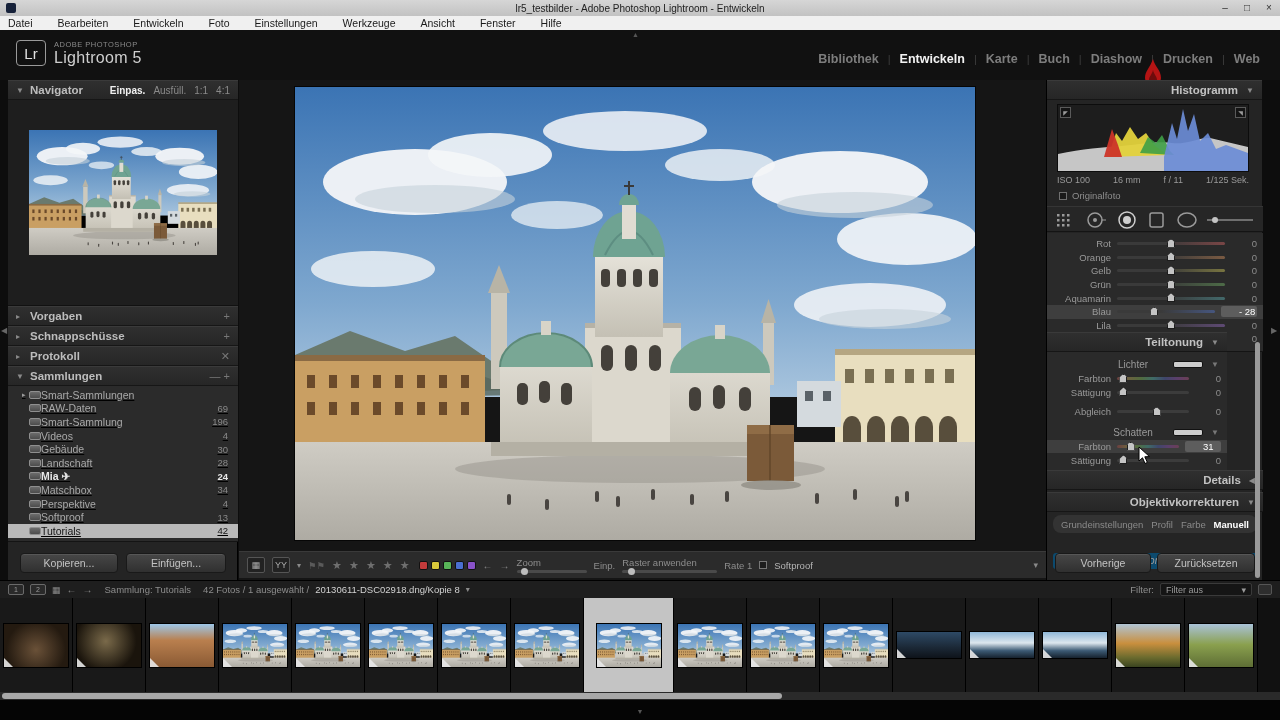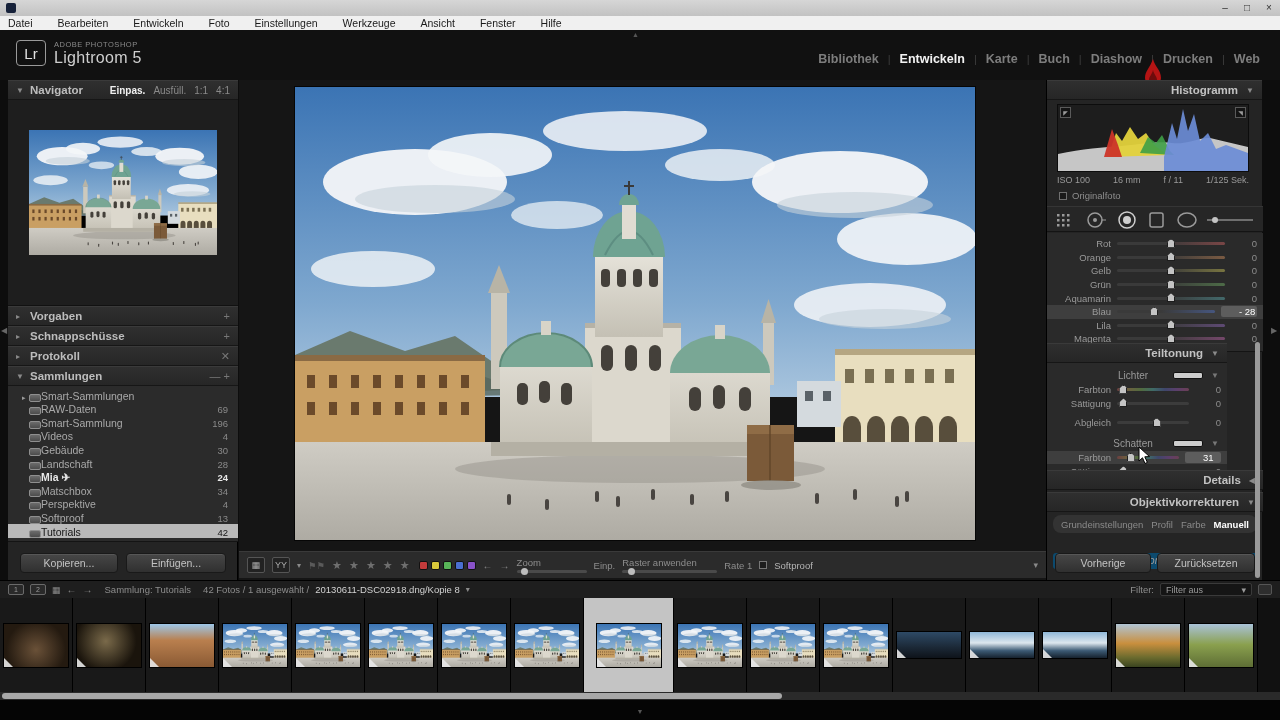--- a/index.html
+++ b/index.html
@@ -51,21 +51,21 @@
   .nav-head{position:absolute;left:0;top:0;width:230px;}
   .nav-opts{display:flex;gap:8px;align-items:center;}
   .nav-opt{font-size:10px;color:#8a8a8a;}
   .nav-opt.active{color:#f0f0f0;font-weight:bold;}
   .nav-body{position:absolute;left:0;top:20px;width:230px;height:206px;background:#1e1e1e;border-bottom:1px solid #111;}
   .nav-thumb{position:absolute;left:21px;top:30px;width:188px;height:125px;background:#000;}
   .nav-thumb svg{display:block;width:188px;height:125px;}
 
   .lp-sections{position:absolute;left:0;top:226px;width:230px;}
   .collections{background:#2b2b2b;padding:2px 0 3px 0;border-bottom:1px solid #141414;}
-  .col-row{height:13.6px;display:flex;align-items:flex-end;padding:0 10px 0 14px;}
+  .col-row{height:13.6px;display:flex;align-items:center;padding:0 10px 0 14px;text-decoration:underline;}
   .col-row .tri{width:7px;font-size:7px;color:#9a9a9a;}
   .col-ico{width:12px;height:8px;border:1px solid #8f8f8f;border-radius:2px;background:linear-gradient(#6c6c6c,#4c4c4c);flex:none;}
   .col-lbl{flex:1;font-size:10.5px;color:#a9a9a9;white-space:nowrap;overflow:hidden;}
   .col-cnt{font-size:9.5px;color:#8a8a8a;}
   .col-row.bold .col-lbl,.col-row.bold .col-cnt{color:#e8e8e8;font-weight:bold;}
   .col-row.selected{background:#b9b9b9;}
   .col-row.selected .col-lbl,.col-row.selected .col-cnt{color:#141414;}
 
   .lr-btn{position:absolute;height:20px;border-radius:4px;background:linear-gradient(#474747,#303030);border:1px solid #191919;box-shadow:inset 0 1px rgba(255,255,255,.09);color:#c3c3c3;font-size:10.5px;text-align:center;line-height:19px;}
 
@@ -100,21 +100,21 @@
   .hsl{position:absolute;left:0;top:153px;width:216px;padding:4px 0 5px 0;background:#2a2a2a;border-bottom:1px solid #141414;}
   .sl-row{height:13.6px;display:flex;align-items:center;padding:0 6px;gap:6px;position:relative;}
   .sl-row.active-row{background:#3e3e3e;}
   .sl-lbl{width:58px;text-align:right;font-size:9.5px;color:#9a9a9a;white-space:nowrap;}
   .sl-track{position:relative;flex:1;height:3px;border-radius:2px;background:#3c3c3c;}
   .sl-track.hue{background:linear-gradient(90deg,#6b3f3f,#6b613f,#516b3f,#3f6b67,#3f466b,#5c3f6b,#6b3f55);}
   .sl-thumb{position:absolute;top:-3.5px;width:8px;height:9px;background:#c4c4c4;border:1px solid #1d1d1d;clip-path:polygon(50% 0,100% 42%,100% 100%,0 100%,0 42%);transform:translateX(-50%);}
   .sl-val{width:26px;text-align:right;font-size:9.5px;color:#8d8d8d;white-space:nowrap;}
   .sl-val.hot{background:#5d5d5d;color:#fff;border-radius:2px;padding:0 18px;}
 
-  .split{position:absolute;left:0;top:263px;width:180px;}
+  .split{position:absolute;left:0;top:252px;width:180px;}
   .split-body{background:#2a2a2a;padding:5px 0 6px 0;border-bottom:2px solid #ffffff;}
   .sub-row{height:15px;display:flex;align-items:center;padding:0 8px;gap:8px;}
   .sub-lbl{flex:1;text-align:center;font-size:10px;color:#9a9a9a;padding-left:46px;}
   .swatch{width:30px;height:7px;border-radius:2px;background:#cdcdcd;border:1px solid #111;}
   .sub-tri{color:#777;font-size:8px;}
   .gap6{height:6px;}
 
   .details-head{position:absolute;left:0;top:390px;width:216px;}
   .lens{position:absolute;left:0;top:412px;width:216px;}
   .lens-tabs{height:18px;margin:3px 6px 0 6px;background:#333;border-radius:8px;display:flex;align-items:center;justify-content:space-between;padding:0 8px;}
@@ -292,20 +292,21 @@
           <rect x="610" y="404" width="4" height="11" rx="2"></rect>
       </g>
     </symbol>
   </defs>
 </svg>
 
 <div id="app">
 
   <div class="titlebar">
     <div class="appicon"></div>
+    <div class="title">lr5_testbilder - Adobe Photoshop Lightroom - Entwickeln</div>
     <div class="winbtns">
       <span>–</span>
       <span>□</span>
       <span>×</span>
     </div>
   </div>
 
   <div class="menubar">
       <span>Datei</span>
       <span>Bearbeiten</span>

